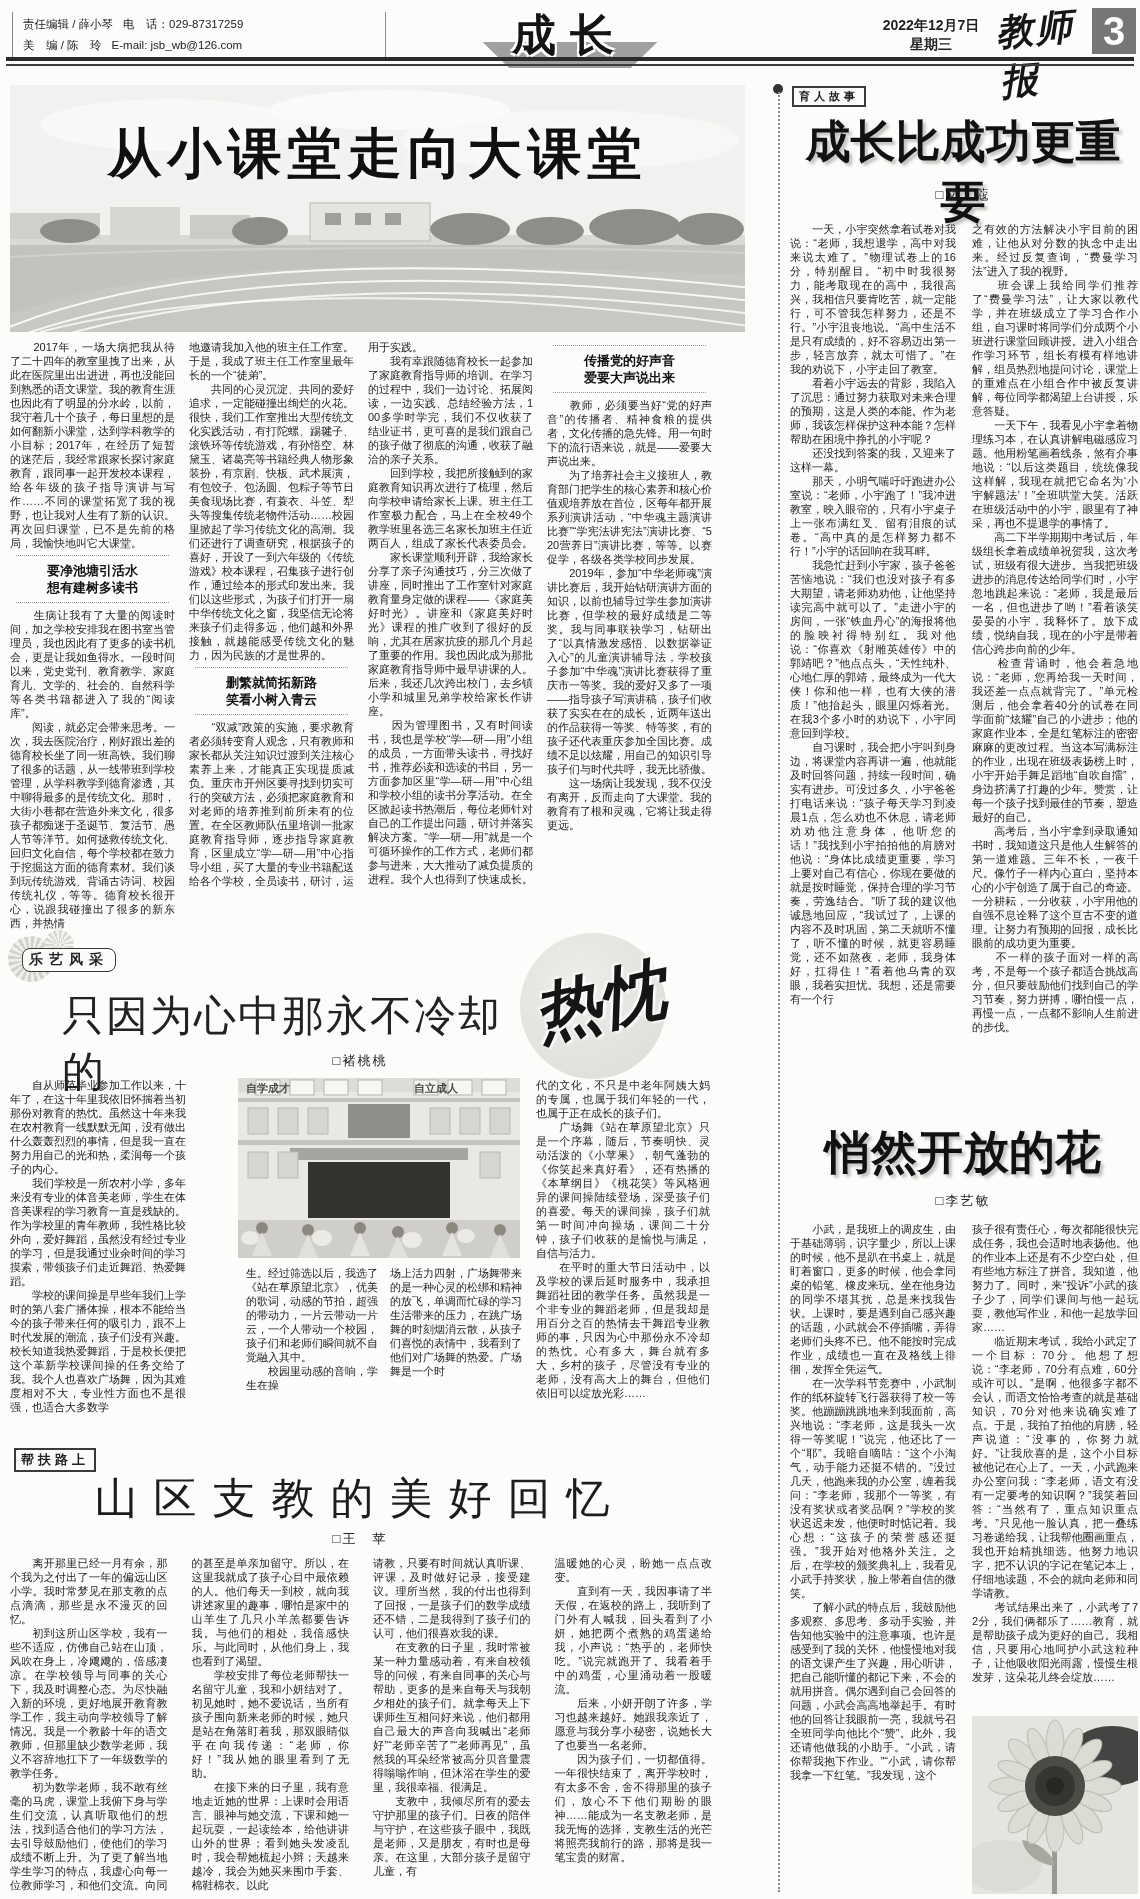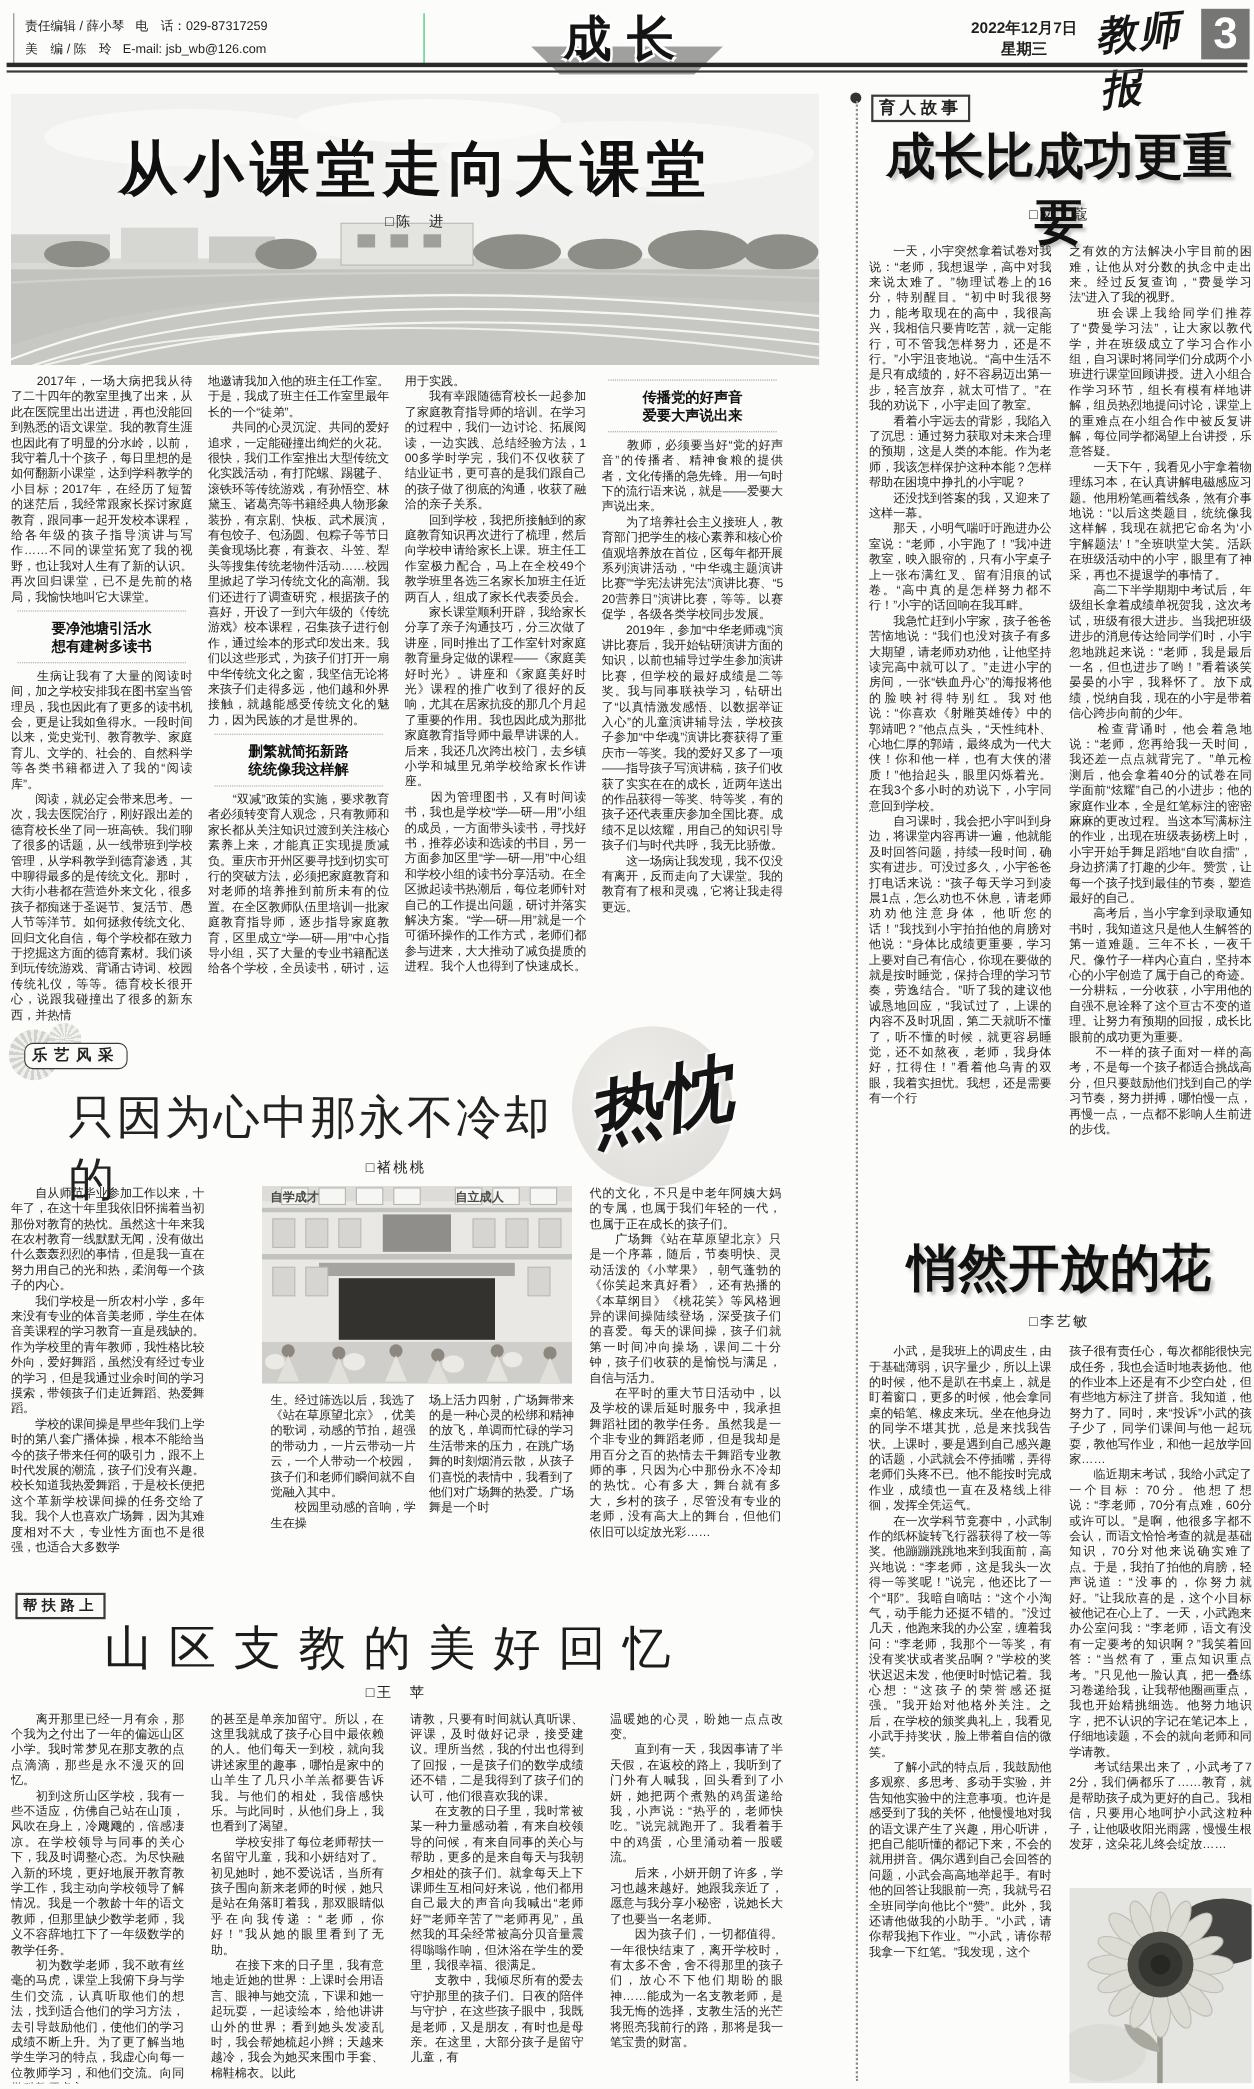--- a/index.html
+++ b/index.html
@@ -61,21 +61,21 @@
   
   .a4-label{left:14px;top:1448px;}
   .a4-label .boxlabel{font-size:13px;padding:1px 5px;letter-spacing:4px;}
   .a4-title{left:10px;top:1470px;width:700px;text-align:center;font-size:43px;font-weight:400;
             letter-spacing:16px;color:#1c1c1c;}
   .a4-author{left:10px;top:1530px;width:700px;}
   .a4-body{left:10px;top:1556px;width:702px;height:338px;display:flex;gap:24px;}
   .a4-body .col{width:165px;}
   
   .a2-label{left:792px;top:86px;}
-  .a2-label .boxlabel{font-size:15px;padding:1px 5px;letter-spacing:4px;}
+  .a2-label .boxlabel{font-size:11px;padding:1px 5px;letter-spacing:4px;}
   .a2-title{left:788px;top:112px;width:350px;text-align:center;font-size:45px;font-weight:bold;
             font-family:"DejaVu Serif","Liberation Serif",serif;color:#111;text-shadow:3px 3px 3px #c2c2c0;}
   .a2-author{left:788px;top:186px;width:350px;}
   .a2-body{left:790px;top:222px;width:348px;height:882px;display:flex;gap:16px;}
   .a2-body .col{width:166px;}
   
   .a5-title{left:788px;top:1122px;width:350px;text-align:center;font-size:46px;font-weight:bold;
             font-family:"DejaVu Serif","Liberation Serif",serif;color:#111;text-shadow:3px 3px 3px #c2c2c0;}
   .a5-author{left:788px;top:1192px;width:350px;}
   .a5-body{left:790px;top:1222px;width:348px;height:672px;display:flex;gap:16px;justify-content:flex-end;}
@@ -139,38 +139,37 @@
       <rect y="160" width="735" height="87" fill="#c7c7c3"></rect>
       <path d="M-20 250 C 150 175, 420 168, 760 205" fill="none" stroke="#ffffff" stroke-width="2" opacity="0.85"></path>
       <path d="M-20 262 C 160 188, 430 180, 760 218" fill="none" stroke="#ffffff" stroke-width="2" opacity="0.85"></path>
       <path d="M-20 274 C 170 201, 440 192, 760 231" fill="none" stroke="#ffffff" stroke-width="2" opacity="0.8"></path>
       <path d="M30 247 C 190 205, 460 200, 760 244" fill="none" stroke="#ffffff" stroke-width="2" opacity="0.75"></path>
       <path d="M0 172 C 180 162, 500 160, 735 168" fill="none" stroke="#e6e6e2" stroke-width="2" opacity="0.9"></path>
       <path d="M-30 240 C 120 180, 300 172, 735 190 L 735 160 L -30 160 Z" fill="#bdbdb9" opacity="0.5"></path>
     </svg>
   </div>
   <div class="abs a1-title">从小课堂走向大课堂</div>
-  <div class="abs a1-author author">□陈　进</div>
 
   <div class="abs a1-body">
     <div class="col">
       <div class="body-text">　　2017年，一场大病把我从待了二十四年的教室里拽了出来，从此在医院里出出进进，再也没能回到熟悉的语文课堂。我的教育生涯也因此有了明显的分水岭，以前，我守着几十个孩子，每日里想的是如何翻新小课堂，达到学科教学的小目标；2017年，在经历了短暂的迷茫后，我经常跟家长探讨家庭教育，跟同事一起开发校本课程，给各年级的孩子指导演讲与写作……不同的课堂拓宽了我的视野，也让我对人生有了新的认识。再次回归课堂，已不是先前的格局，我愉快地叫它大课堂。</div>
       <div class="subhd">
         <div>要净池塘引活水</div>
         <div>想有建树多读书</div>
       </div>
       <div class="body-text">　　生病让我有了大量的阅读时间，加之学校安排我在图书室当管理员，我也因此有了更多的读书机会，更是让我如鱼得水。一段时间以来，党史党刊、教育教学、家庭育儿、文学的、社会的、自然科学等各类书籍都进入了我的“阅读库”。
 　　阅读，就必定会带来思考。一次，我去医院治疗，刚好跟出差的德育校长坐了同一班高铁。我们聊了很多的话题，从一线带班到学校管理，从学科教学到德育渗透，其中聊得最多的是传统文化。那时，大街小巷都在营造外来文化，很多孩子都痴迷于圣诞节、复活节、愚人节等洋节。如何拯救传统文化、回归文化自信，每个学校都在致力于挖掘这方面的德育素材。我们谈到玩传统游戏、背诵古诗词、校园传统礼仪，等等。德育校长很开心，说跟我碰撞出了很多的新东西，并热情</div>
     </div>
     <div class="col">
       <div class="body-text">地邀请我加入他的班主任工作室。于是，我成了班主任工作室里最年长的一个“徒弟”。
 　　共同的心灵沉淀、共同的爱好追求，一定能碰撞出绚烂的火花。很快，我们工作室推出大型传统文化实践活动，有打陀螺、踢毽子、滚铁环等传统游戏，有孙悟空、林黛玉、诸葛亮等书籍经典人物形象装扮，有京剧、快板、武术展演，有包饺子、包汤圆、包粽子等节日美食现场比赛，有蓑衣、斗笠、犁头等搜集传统老物件活动……校园里掀起了学习传统文化的高潮。我们还进行了调查研究，根据孩子的喜好，开设了一到六年级的《传统游戏》校本课程，召集孩子进行创作，通过绘本的形式印发出来。我们以这些形式，为孩子们打开一扇中华传统文化之窗，我坚信无论将来孩子们走得多远，他们越和外界接触，就越能感受传统文化的魅力，因为民族的才是世界的。</div>
       <div class="subhd">
         <div>删繁就简拓新路</div>
-        <div>统统像我这样解</div>
+        <div>笑看小树入青云</div>
       </div>
       <div class="body-text">　　“双减”政策的实施，要求教育者必须转变育人观念，只有教师和家长都从关注知识过渡到关注核心素养上来，才能真正实现提质减负。重庆市开州区要寻找到切实可行的突破方法，必须把家庭教育和对老师的培养推到前所未有的位置。在全区教师队伍里培训一批家庭教育指导师，逐步指导家庭教育，区里成立“学—研—用”中心指导小组，买了大量的专业书籍配送给各个学校，全员读书，研讨，运</div>
     </div>
     <div class="col">
       <div class="body-text">用于实践。
 　　我有幸跟随德育校长一起参加了家庭教育指导师的培训。在学习的过程中，我们一边讨论、拓展阅读，一边实践、总结经验方法，100多学时学完，我们不仅收获了结业证书，更可喜的是我们跟自己的孩子做了彻底的沟通，收获了融洽的亲子关系。
 　　回到学校，我把所接触到的家庭教育知识再次进行了梳理，然后向学校申请给家长上课。班主任工作室极力配合，马上在全校49个教学班里各选三名家长加班主任近两百人，组成了家长代表委员会。
 　　家长课堂顺利开辟，我给家长分享了亲子沟通技巧，分三次做了讲座，同时推出了工作室针对家庭教育量身定做的课程——《家庭美好时光》。讲座和《家庭美好时光》课程的推广收到了很好的反响，尤其在居家抗疫的那几个月起了重要的作用。我也因此成为那批家庭教育指导师中最早讲课的人。后来，我还几次跨出校门，去乡镇小学和城里兄弟学校给家长作讲座。
 　　因为管理图书，又有时间读书，我也是学校“学—研—用”小组的成员，一方面带头读书，寻找好书，推荐必读和选读的书目，另一方面参加区里“学—研—用”中心组和学校小组的读书分享活动。在全区掀起读书热潮后，每位老师针对自己的工作提出问题，研讨并落实解决方案。“学—研—用”就是一个可循环操作的工作方式，老师们都参与进来，大大推动了减负提质的进程。我个人也得到了快速成长。</div>
     </div>

